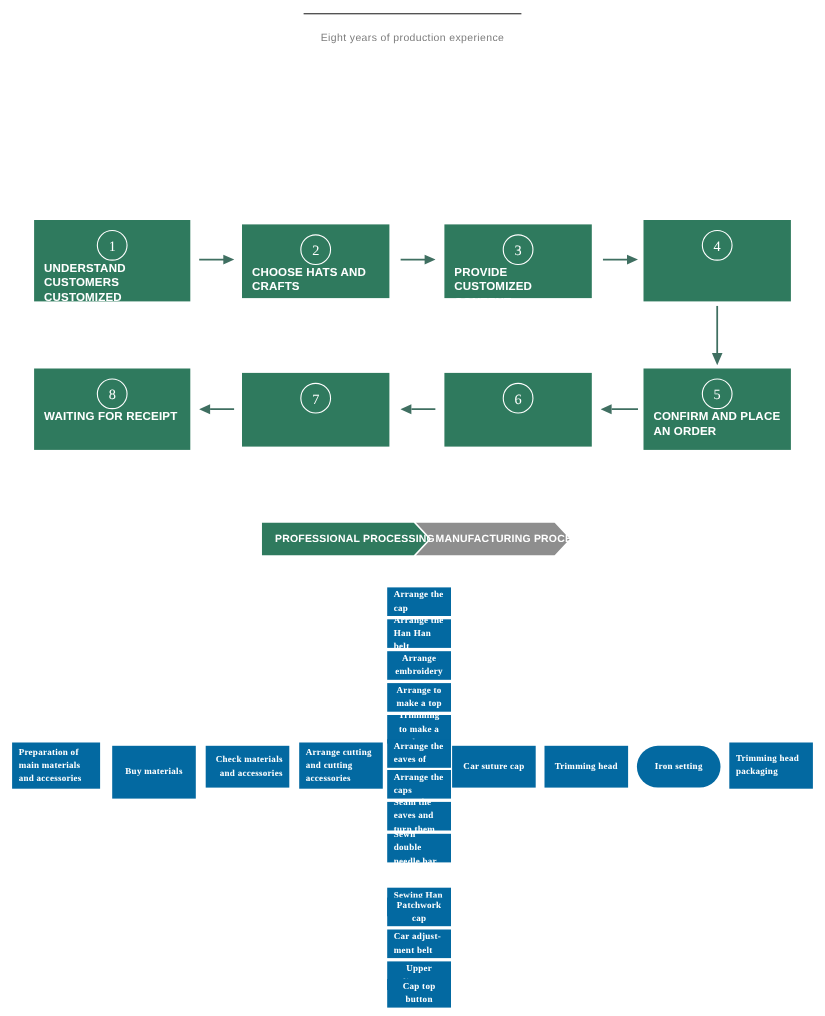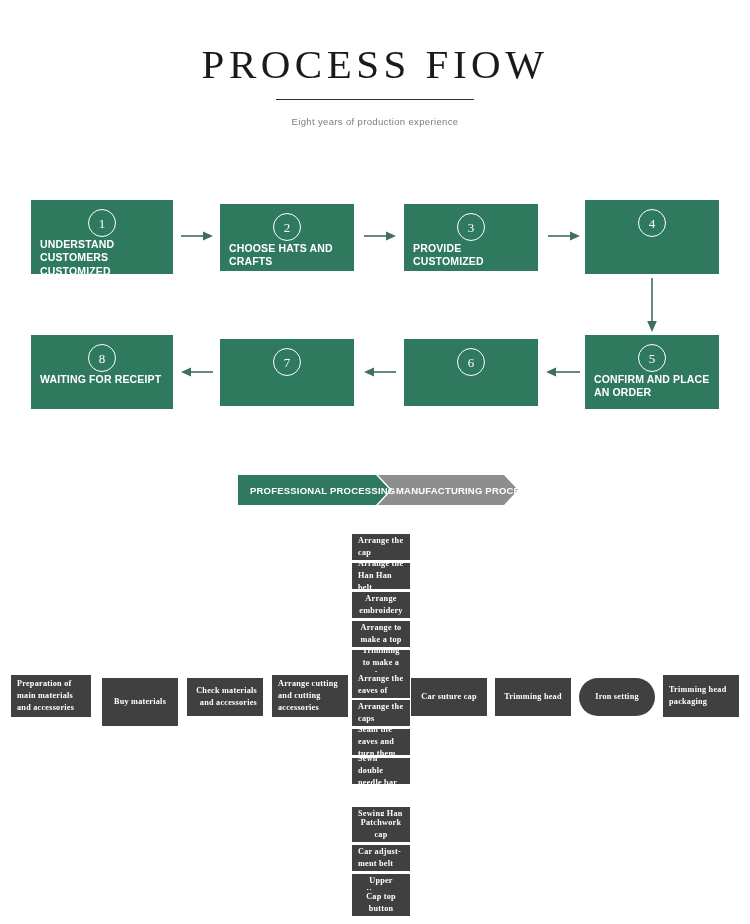--- a/index.html
+++ b/index.html
@@ -108,42 +108,41 @@
     letter-spacing: 0.2px;
     color: #ffffff;
     white-space: nowrap;
   }
   #ribbon-label-1 { left: 12px; }
   #ribbon-label-2 { left: 158px; }
 
   
   .cell {
     position: absolute;
-    background: #404040;
+    background: #0369a1;
     color: #ffffff;
     box-sizing: border-box;
     font-family: "Liberation Serif", serif;
     font-size: 8.2px;
     font-weight: 700;
     line-height: 1.45;
     letter-spacing: 0.25px;
     padding: 4px 6px;
     display: flex;
     align-items: center;
   }
   .cell.center {
     justify-content: center;
     text-align: center;
   }
 </style>
 </head>
 <body>
 
 <div id="header">
-  <h1 id="page-title">PROCESS FIOW</h1>
   <div id="title-rule"></div>
   <p id="subtitle">Eight years of production experience</p>
 </div>
 
 <div class="flow-box" style="left:31px; top:200px; width:142px; height:74px;">
   <div class="flow-num">1</div>
   <div class="flow-label">UNDERSTAND CUSTOMERS CUSTOMIZED REQUIRE-MENTS</div>
 </div>
 
 <div class="arrow" style="left:181px; top:230px;">

